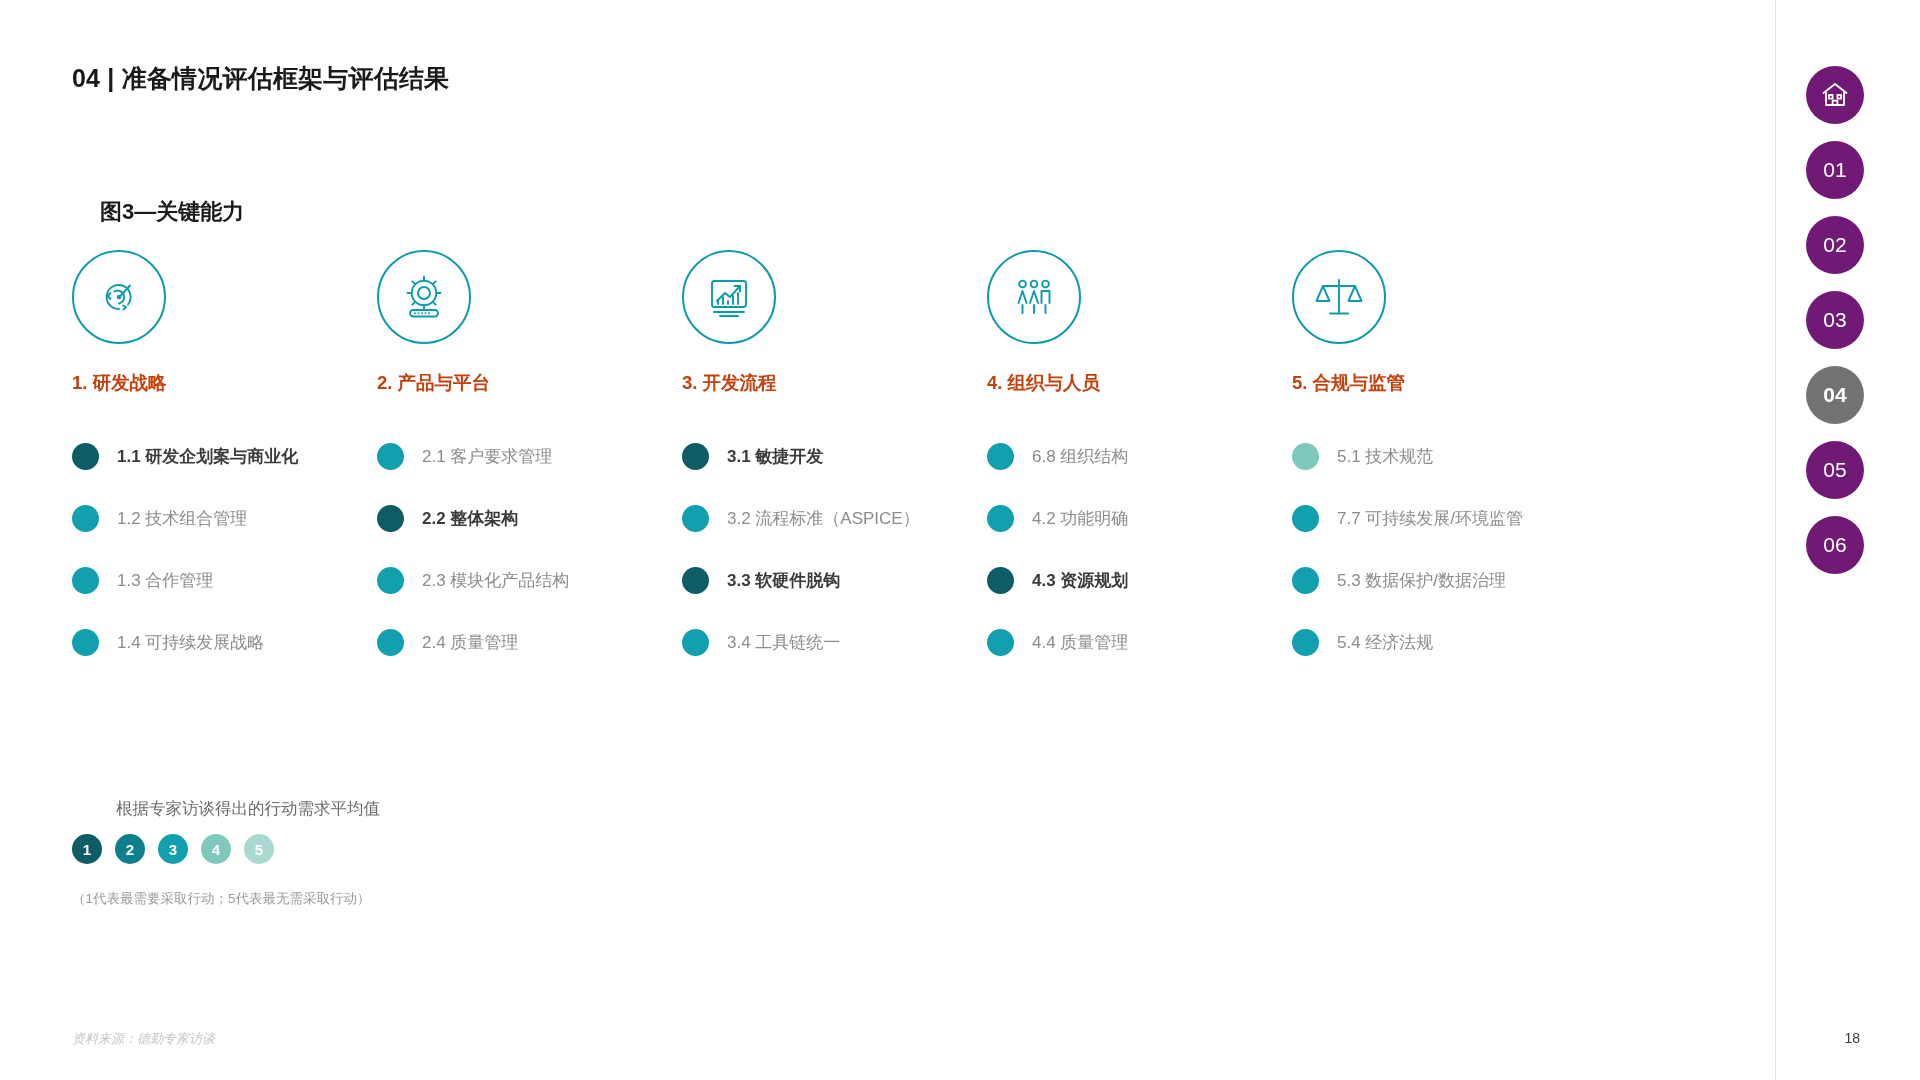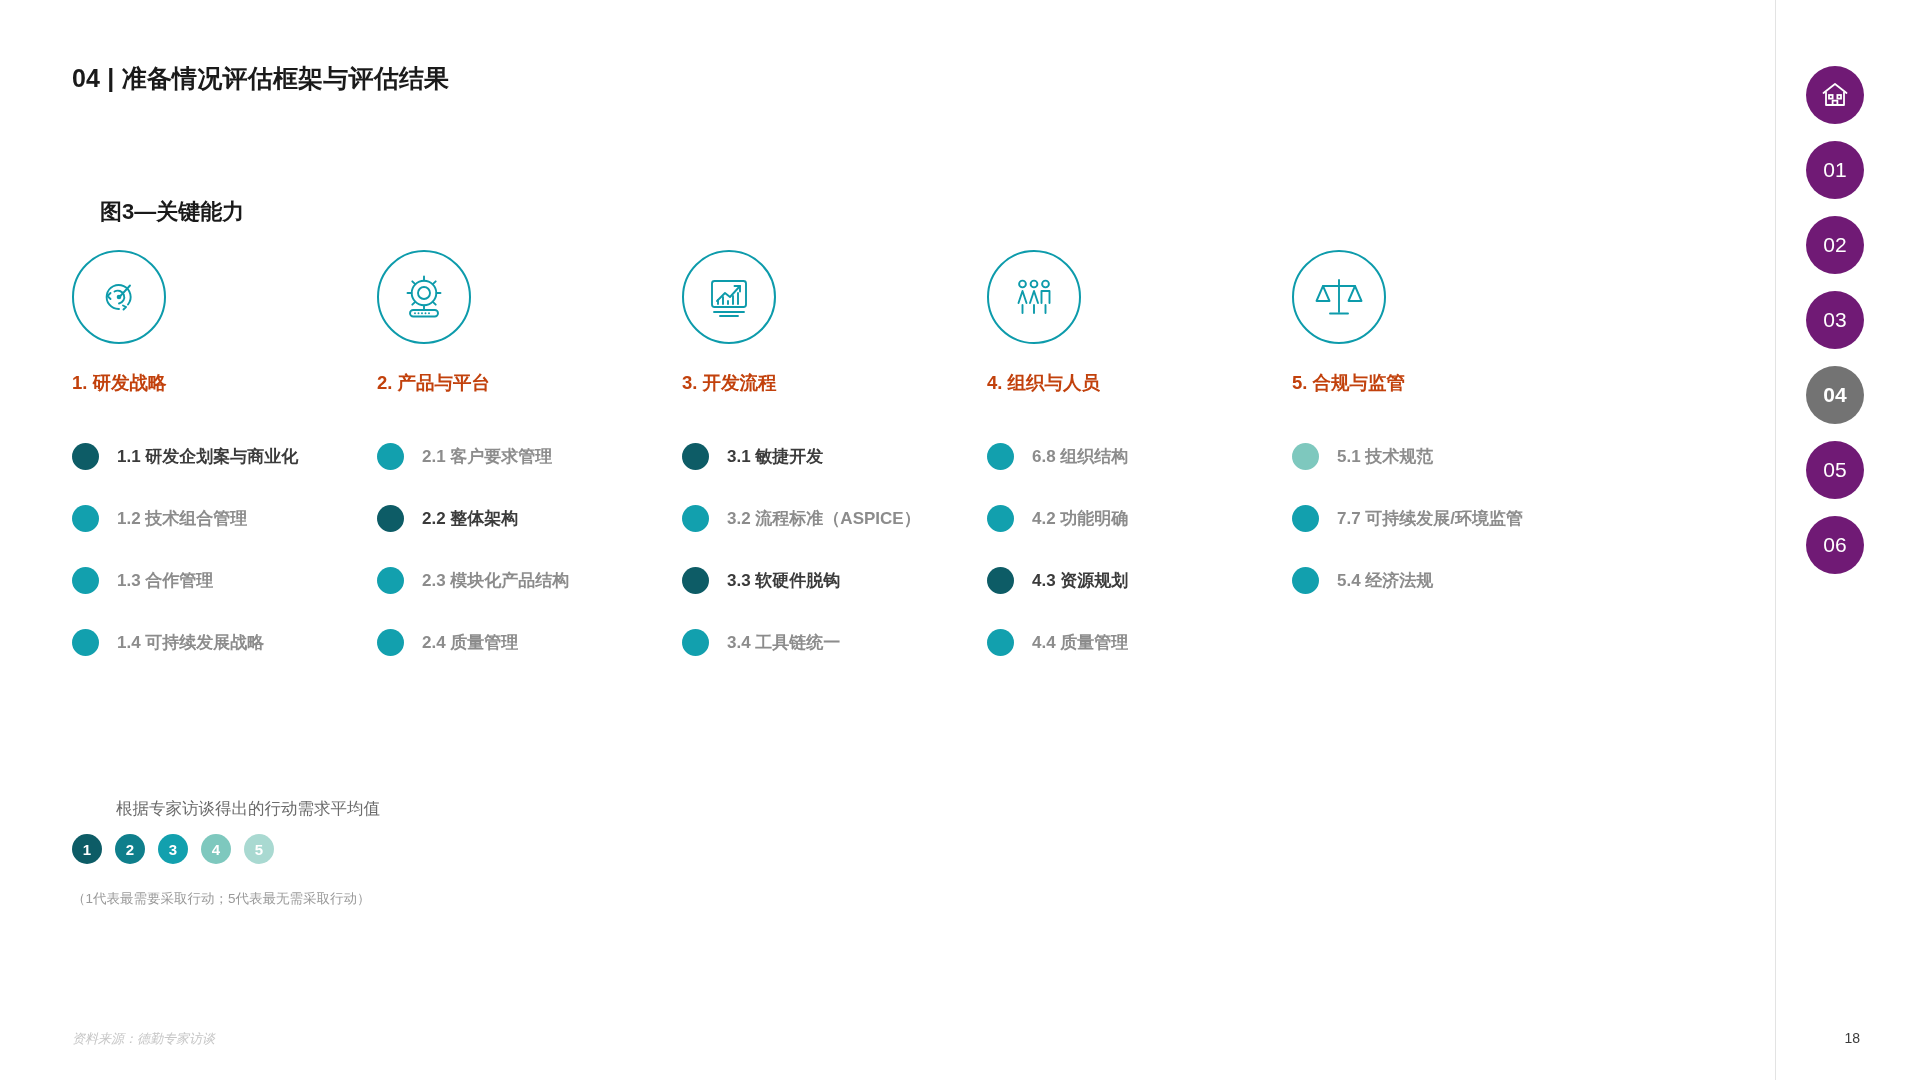--- a/index.html
+++ b/index.html
@@ -89,21 +89,21 @@
     height: 27px;
     border-radius: 50%;
     flex: 0 0 27px;
     margin-right: 18px;
   }
 
   .item-label {
     font-size: 17px;
     color: #8c8c8c;
     white-space: nowrap;
-    font-weight: bold;
+    font-weight: normal;
   }
 
   .item.is-highlight .item-label {
     color: #3b3b3b;
     font-weight: bold;
   }
 
   
   .legend {
     position: absolute;
@@ -352,20 +352,24 @@
         <div class="item">
           <span class="item-dot" style="background: rgb(126, 200, 190);"></span>
           <span class="item-label">5.1 技术规范</span>
         </div>
         <div class="item">
           <span class="item-dot" style="background: rgb(18, 160, 174);"></span>
           <span class="item-label">7.7 可持续发展/环境监管</span>
         </div>
         <div class="item">
           <span class="item-dot" style="background: rgb(18, 160, 174);"></span>
+          <span class="item-label">5.3 数据保护/数据治理</span>
+        </div>
+        <div class="item">
+          <span class="item-dot" style="background: rgb(18, 160, 174);"></span>
           <span class="item-label">5.4 经济法规</span>
         </div>
       </div>
     </div>
 
   <div class="legend">
     <div class="legend-caption">根据专家访谈得出的行动需求平均值</div>
     <div class="legend-scale">
         <div class="legend-dot" style="background: rgb(13, 92, 102);">1</div>
         <div class="legend-dot" style="background: rgb(15, 127, 140);">2</div>

